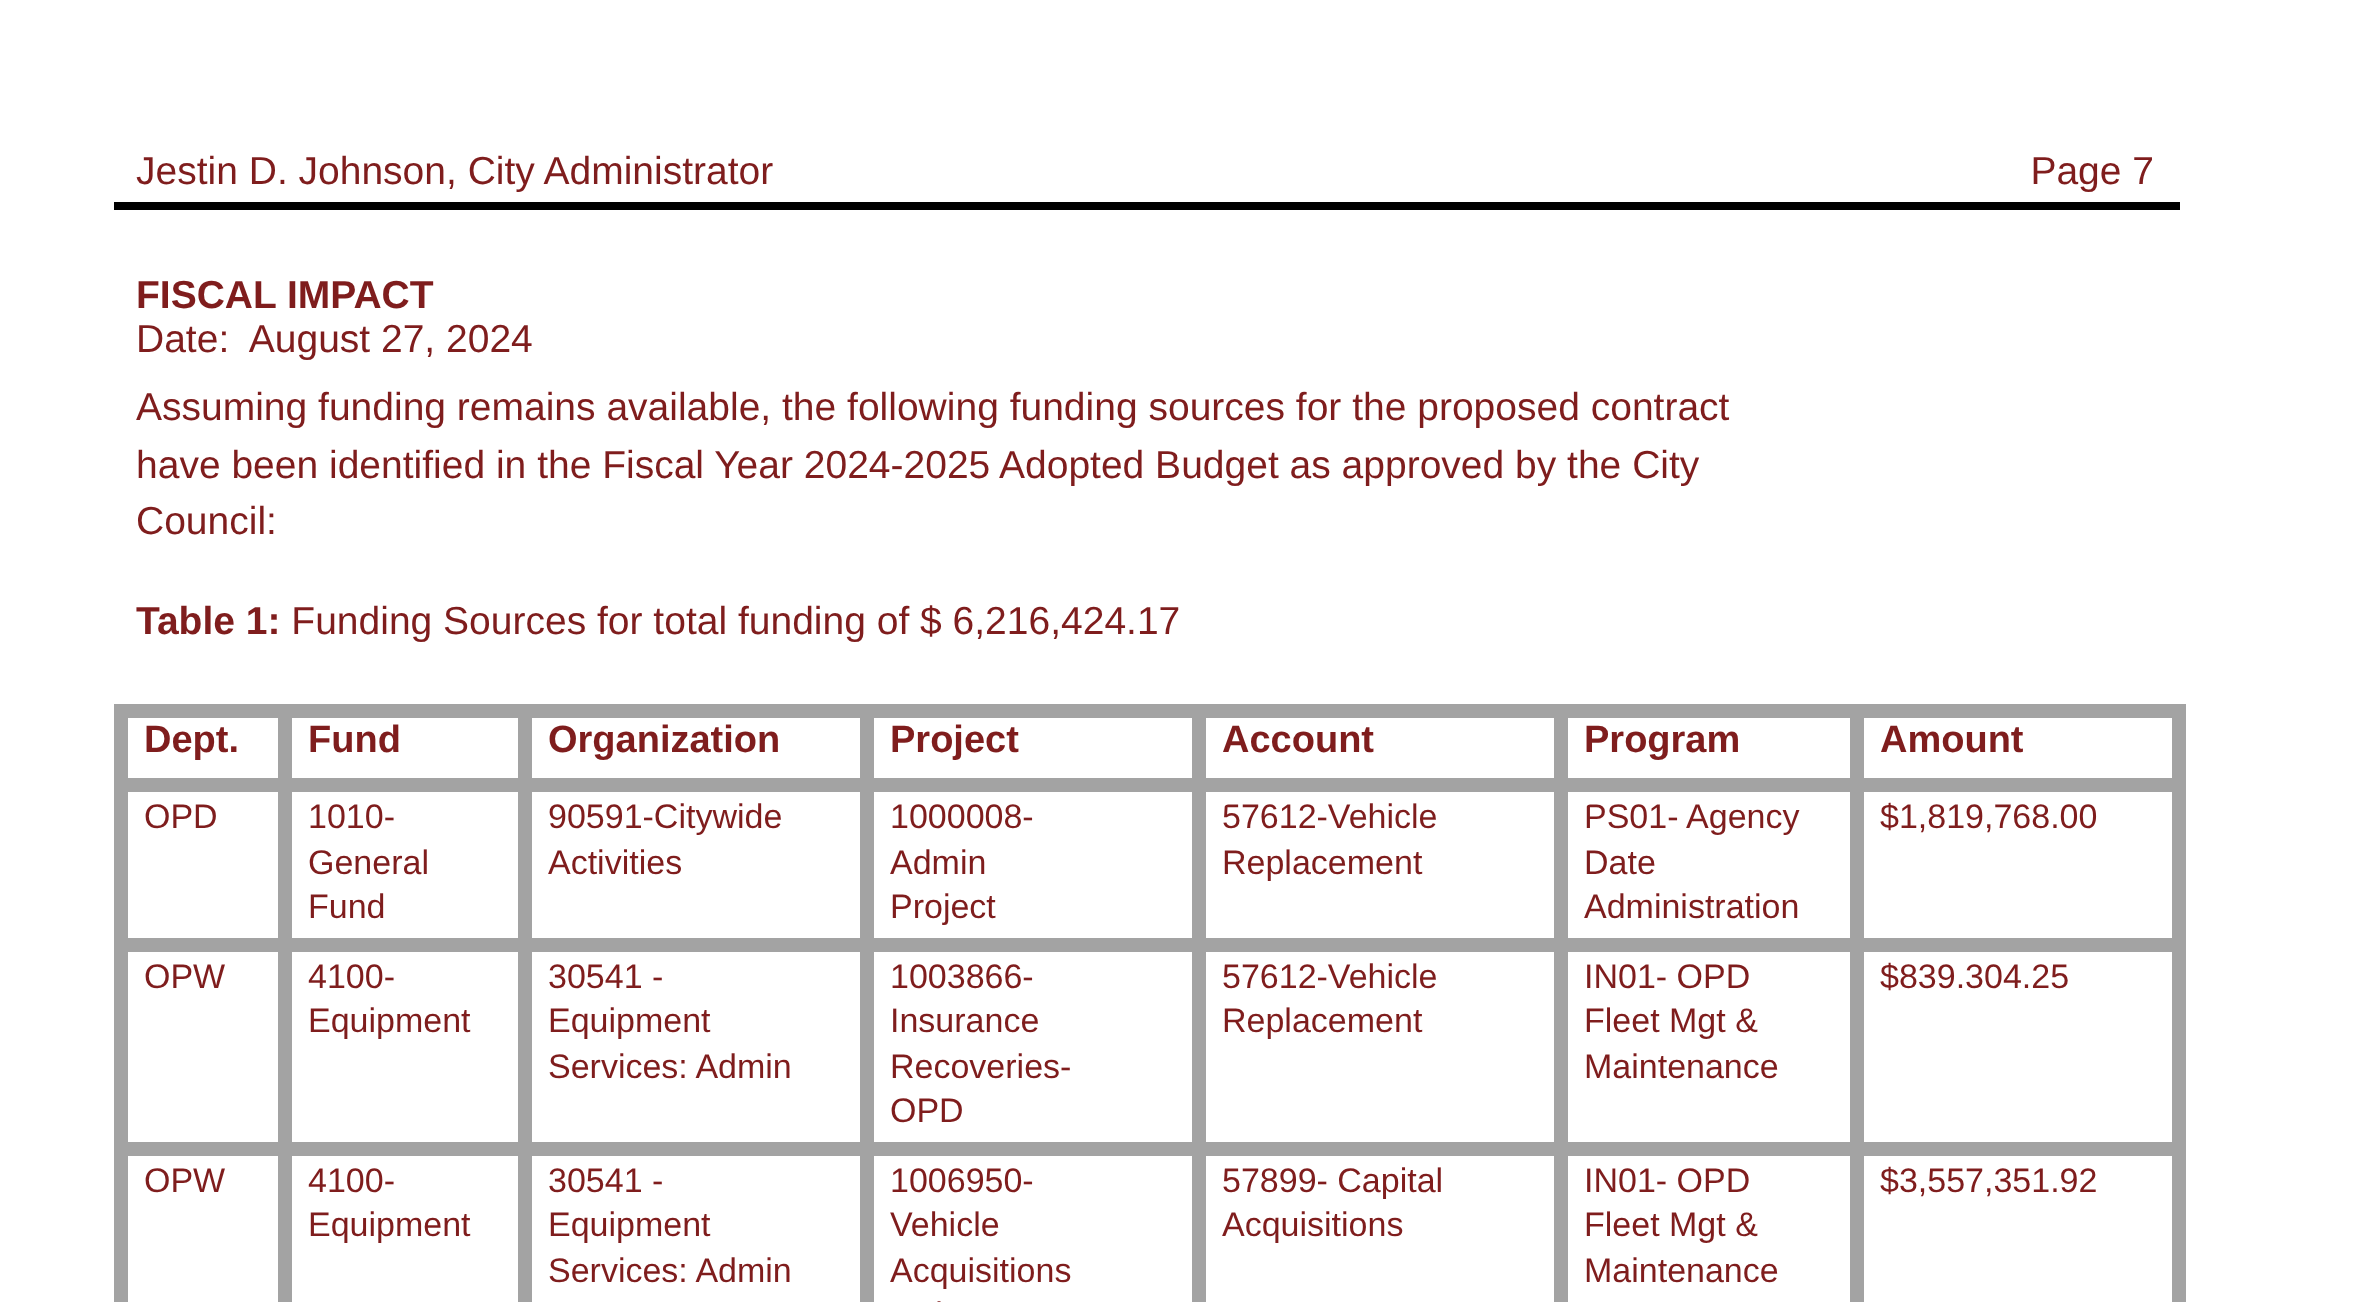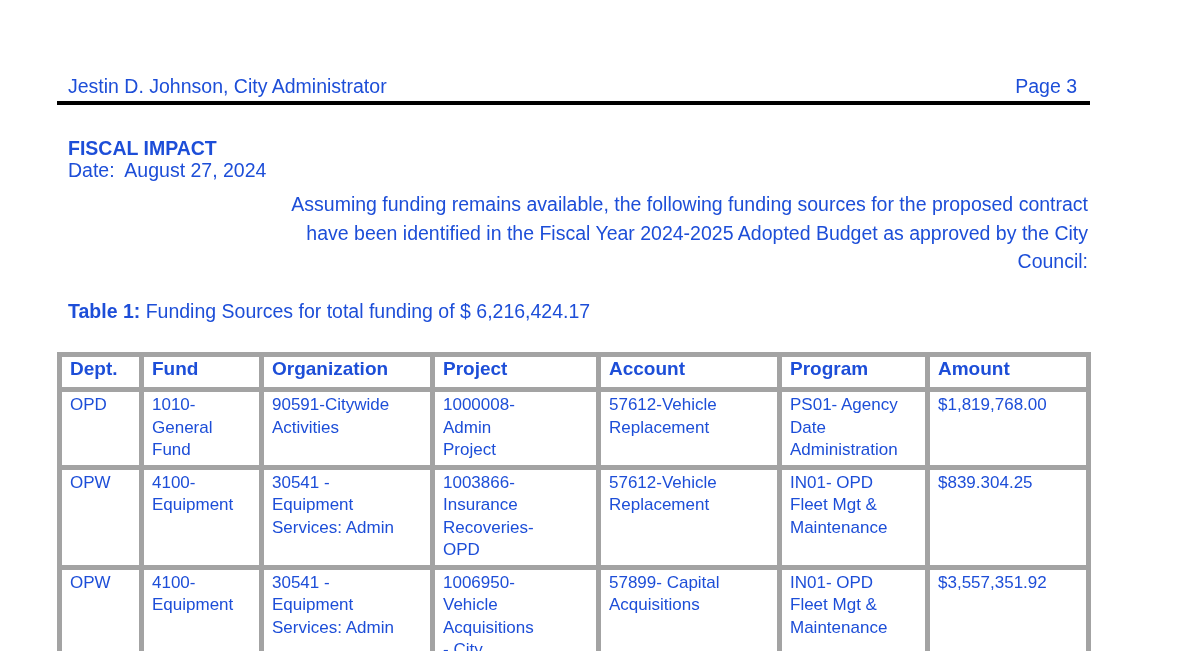--- a/index.html
+++ b/index.html
@@ -5,21 +5,21 @@
   html, body {
     margin: 0;
     padding: 0;
     background: #ffffff;
   }
   .page {
     position: relative;
     width: 1188px;
     height: 651px;
     background: #ffffff;
-    color: #1d4ed8;
+    color: #7f1d1d;
     font-family: "Liberation Sans", sans-serif;
     overflow: hidden;
   }
   .memo-header {
     position: absolute;
     left: 68px;
     top: 16px;
     font-size: 19.5px;
     line-height: 28px;
     white-space: pre-wrap;
@@ -49,21 +49,20 @@
     text-underline-offset: 4px;
   }
   .body-paragraph {
     position: absolute;
     left: 68px;
     top: 190px;
     width: 1020px;
     font-size: 19.5px;
     line-height: 28.5px;
     white-space: pre-wrap;
-    text-align: right;
   }
   .table-caption {
     position: absolute;
     left: 68px;
     top: 300px;
     font-size: 19.5px;
     white-space: pre-wrap;
   }
   .table-caption .cap-label {
     font-weight: bold;
@@ -71,21 +70,21 @@
   }
   table.funding-table {
     position: absolute;
     left: 57px;
     top: 352px;
     border-collapse: collapse;
     table-layout: fixed;
   }
   table.funding-table th,
   table.funding-table td {
-    border: 5px solid #a3a3a3;
+    border: 7px solid #a3a3a3;
     text-align: left;
     vertical-align: top;
     padding: 2px 6px 3px 8px;
     white-space: pre-line;
     overflow: hidden;
   }
   table.funding-table th {
     font-size: 19px;
     font-weight: bold;
     height: 26px;
@@ -103,21 +102,21 @@
 </head>
 <body>
 
 <div class="page">
 
   <div class="memo-header">
     <div>Jestin D. Johnson, City Administrator</div>
     <div>Date:  August 27, 2024</div>
   </div>
 
-  <div class="page-number">Page 3</div>
+  <div class="page-number">Page 7</div>
 
   <div class="header-rule"></div>
 
   <div class="section-heading">FISCAL IMPACT</div>
 
   <div class="body-paragraph">Assuming funding remains available, the following funding sources for the proposed contract
 have been identified in the Fiscal Year 2024-2025 Adopted Budget as approved by the City
 Council:</div>
 
   <div class="table-caption"><span class="cap-label">Table 1:</span><span> Funding Sources for total funding of $ 6,216,424.17</span></div>

